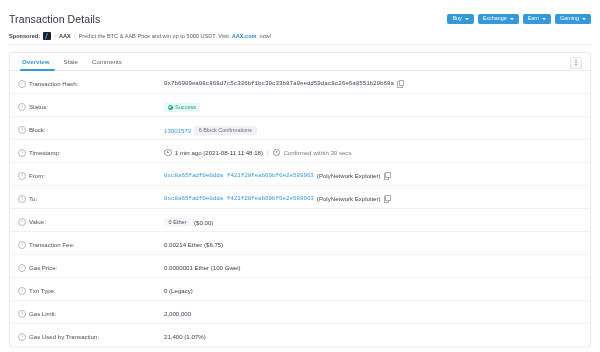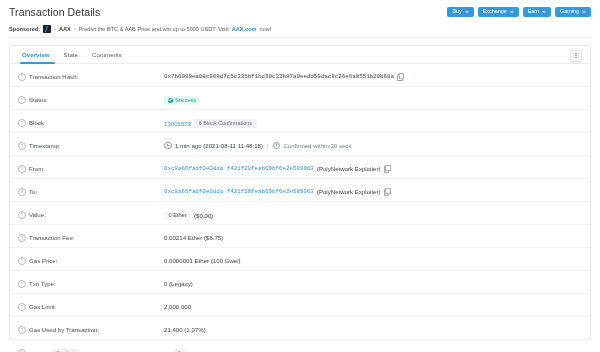--- a/index.html
+++ b/index.html
@@ -24,21 +24,21 @@
     box-sizing: border-box;
     padding: 0 9px;
   }
 
   
   .header {
     display: flex;
     align-items: center;
     justify-content: space-between;
     height: 20px;
-    padding-top: 2px;
+    padding-top: 9px;
   }
   .page-title {
     font-size: 10.5px;
     font-weight: 400;
     color: #31353c;
     letter-spacing: 0.1px;
   }
   .header-buttons {
     display: flex;
     gap: 4px;

